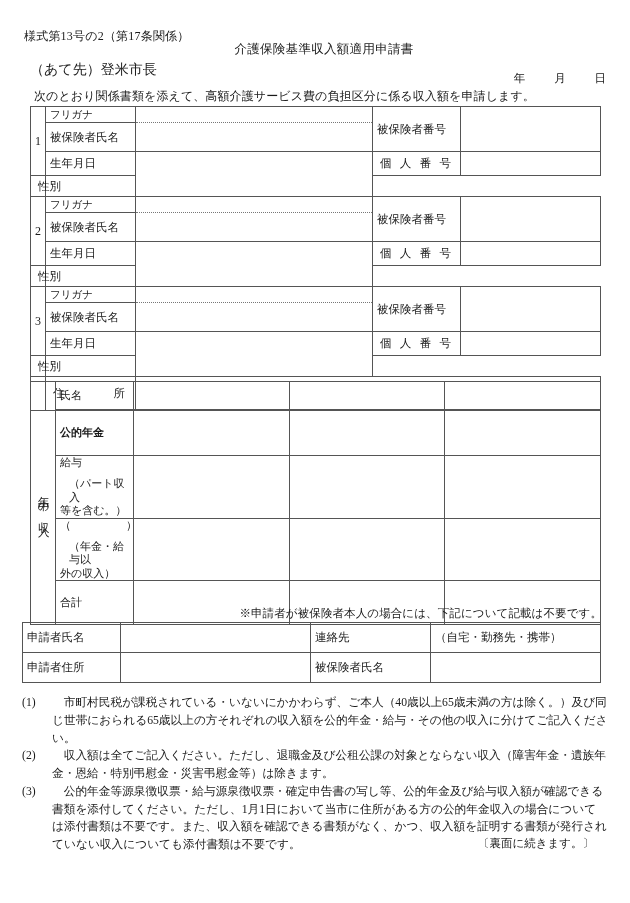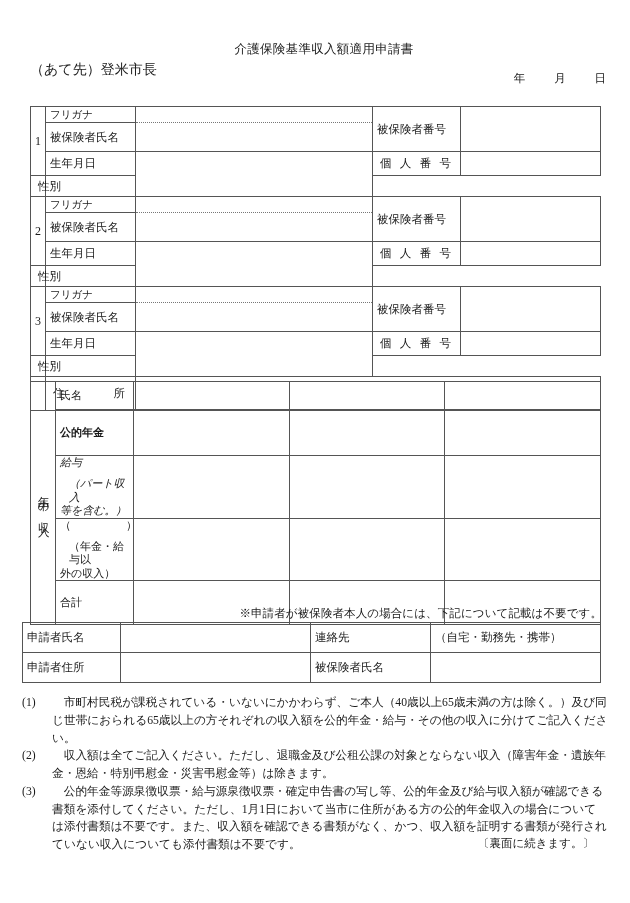--- a/index.html
+++ b/index.html
@@ -80,21 +80,21 @@
     font-size: 11.5px;
     margin: 0 auto;
     line-height: 1;
     height: 100%;
     display: flex;
     align-items: center;
     justify-content: center;
   }
   .h-name td { height: 28px; }
   .h-pension td { height: 46px; font-weight: bold; }
-  .h-salary td { height: 46px; font-style: italic; }
+  .h-salary td { height: 46px; }
   .h-other td { height: 52px; }
   .h-total td { height: 44px; }
   .ind1 { padding-left: 9px; display: block; margin-top: 8px; }
 
   
   .note-above {
     position: absolute; right: 28px; top: 606px;
     font-size: 11.5px; letter-spacing: 0.1px;
   }
 
@@ -120,27 +120,29 @@
   .footer-note {
     position: absolute; right: 36px; top: 836px;
     font-size: 11.5px;
   }
 </style>
 </head>
 <body>
 
 <div class="page">
 
+  <div class="form-code">様式第13号の2（第17条関係）</div>
   <div class="doc-title">介護保険基準収入額適用申請書</div>
   <div class="addressee">（あて先）登米市長</div>
   <div class="date-line">
     <span>年</span>
     <span>月</span>
     <span>日</span>
   </div>
+  <div class="intro">次のとおり関係書類を添えて、高額介護サービス費の負担区分に係る収入額を申請します。</div>
 
   <table class="tbl-insured">
     <tbody>
 
       <tr>
         <td class="c-num" rowspan="3">1</td>
         <td class="c-lbl furigana-cell">フリガナ</td>
         <td class="c-val furigana-val" rowspan="1"></td>
         <td class="c-rlbl" rowspan="2">被保険者番号</td>
         <td class="c-rval" rowspan="2"></td>

